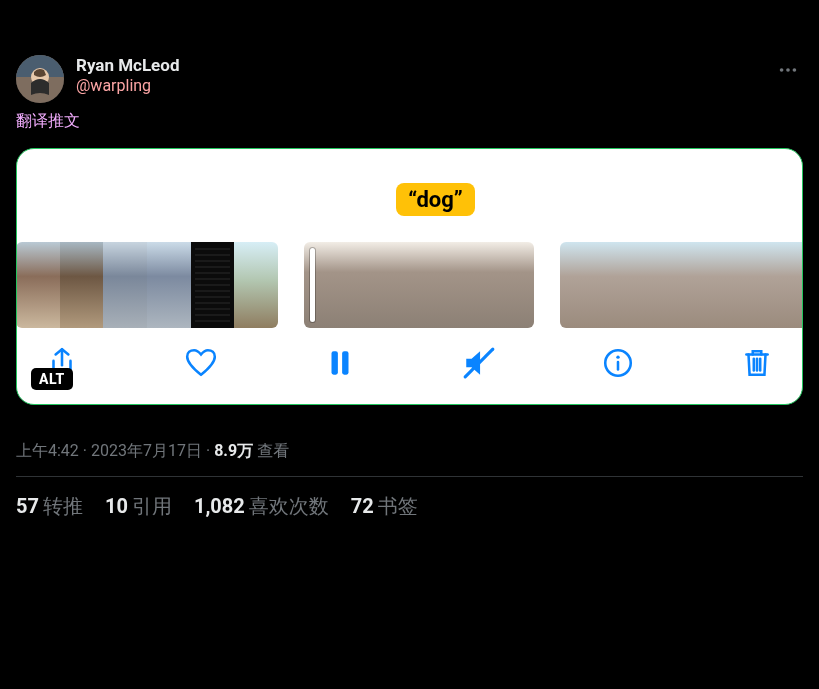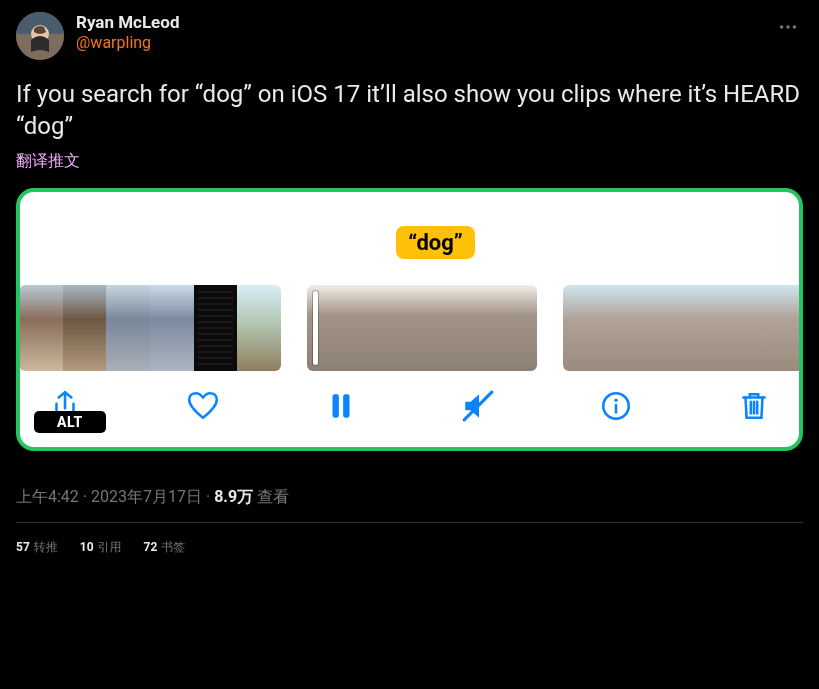--- a/index.html
+++ b/index.html
@@ -13,20 +13,21 @@
     position: relative;
   }
   .tweet {
     padding: 12px 16px 0 16px;
   }
   .header {
     display: flex;
     align-items: flex-start;
     gap: 12px;
     position: relative;
+    margin-top: 43px;
   }
   .avatar {
     width: 48px;
     height: 48px;
     border-radius: 50%;
     flex-shrink: 0;
     overflow: hidden;
     background: #333;
   }
   .avatar svg { width: 100%; height: 100%; display: block; }
@@ -35,21 +36,21 @@
     flex-direction: column;
     line-height: 1.25;
   }
   .display-name {
     font-size: 17px;
     font-weight: 700;
     color: #e7e9ea;
   }
   .handle {
     font-size: 16px;
-    color: #f97316;
+    color: #fca5a5;
   }
   .more-btn {
     position: absolute;
     right: 0;
     top: 0;
     color: #71767b;
     cursor: pointer;
     padding: 4px;
     border-radius: 50%;
     display: flex;
@@ -68,21 +69,21 @@
     display: inline-block;
     cursor: pointer;
   }
   .media-card {
     margin-top: 16px;
     width: 100%;
     border-radius: 18px;
     background: #fff;
     overflow: hidden;
     position: relative;
-    border: 4px solid #22c55e;
+    border: 1px solid #22c55e;
   }
   .media-inner {
     padding-top: 34px;
     padding-bottom: 20px;
   }
   .caption-row {
     display: flex;
     justify-content: center;
     margin-bottom: 26px;
   }
@@ -156,41 +157,41 @@
   }
   .tb-icon svg { width: 100%; height: 100%; }
   .alt-badge {
     position: absolute;
     left: 14px;
     bottom: 14px;
     background: #000;
     color: #fff;
     font-size: 14px;
     font-weight: 800;
-    padding: 3px 23px;
+    padding: 3px 8px;
     border-radius: 5px;
     letter-spacing: 0.5px;
   }
   .meta-row {
     margin-top: 36px;
     font-size: 16px;
     color: #71767b;
   }
   .meta-row .sep { margin: 0 4px; }
   .meta-row .views-count { color: #e7e9ea; font-weight: 700; }
   .divider {
     border: 0;
     border-top: 1px solid #2f3336;
     margin: 14px 0 0 0;
   }
   .stats-row {
     display: flex;
     gap: 22px;
     padding: 16px 0 0 0;
-    font-size: 12px;
+    font-size: 20px;
     color: #71767b;
     align-items: flex-end;
   }
   .stat .count {
     color: #e7e9ea;
     font-weight: 700;
     margin-right: 4px;
   }
   
   .f-dog1 { background: linear-gradient(180deg,#b9c9d4 0%, #8a6d5a 40%, #cbb89e 100%); }
@@ -223,21 +224,20 @@
     </div>
     <div class="more-btn">
       <svg viewBox="0 0 24 24" width="22" height="22" fill="currentColor">
           <circle cx="5" cy="12" r="2"></circle>
           <circle cx="12" cy="12" r="2"></circle>
           <circle cx="19" cy="12" r="2"></circle>
         </svg>
     </div>
   </div>
 
-  <div class="tweet-text">If you search for “dog” on iOS 17 it’ll also show you clips where it’s HEARD “dog”</div>
   <span class="translate">翻译推文</span>
 
   <div class="media-card">
     <div class="media-inner">
       <div class="caption-row">
         <div class="caption-bubble">“dog”</div>
       </div>
       <div class="playhead-tick"></div>
 
       <div class="timeline">
@@ -315,15 +315,16 @@
 
   <div class="meta-row">
     <span>上午4:42</span><span class="sep">·</span><span>2023年7月17日</span><span class="sep">·</span><span class="views-count">8.9万</span> <span>查看</span>
   </div>
 
   <hr class="divider">
 
   <div class="stats-row">
     <div class="stat"><span class="count">57</span><span>转推</span></div>
     <div class="stat"><span class="count">10</span><span>引用</span></div>
+    <div class="stat"><span class="count">1,082</span><span>喜欢次数</span></div>
     <div class="stat"><span class="count">72</span><span>书签</span></div>
   </div>
 </div>
 
 </body></html>

